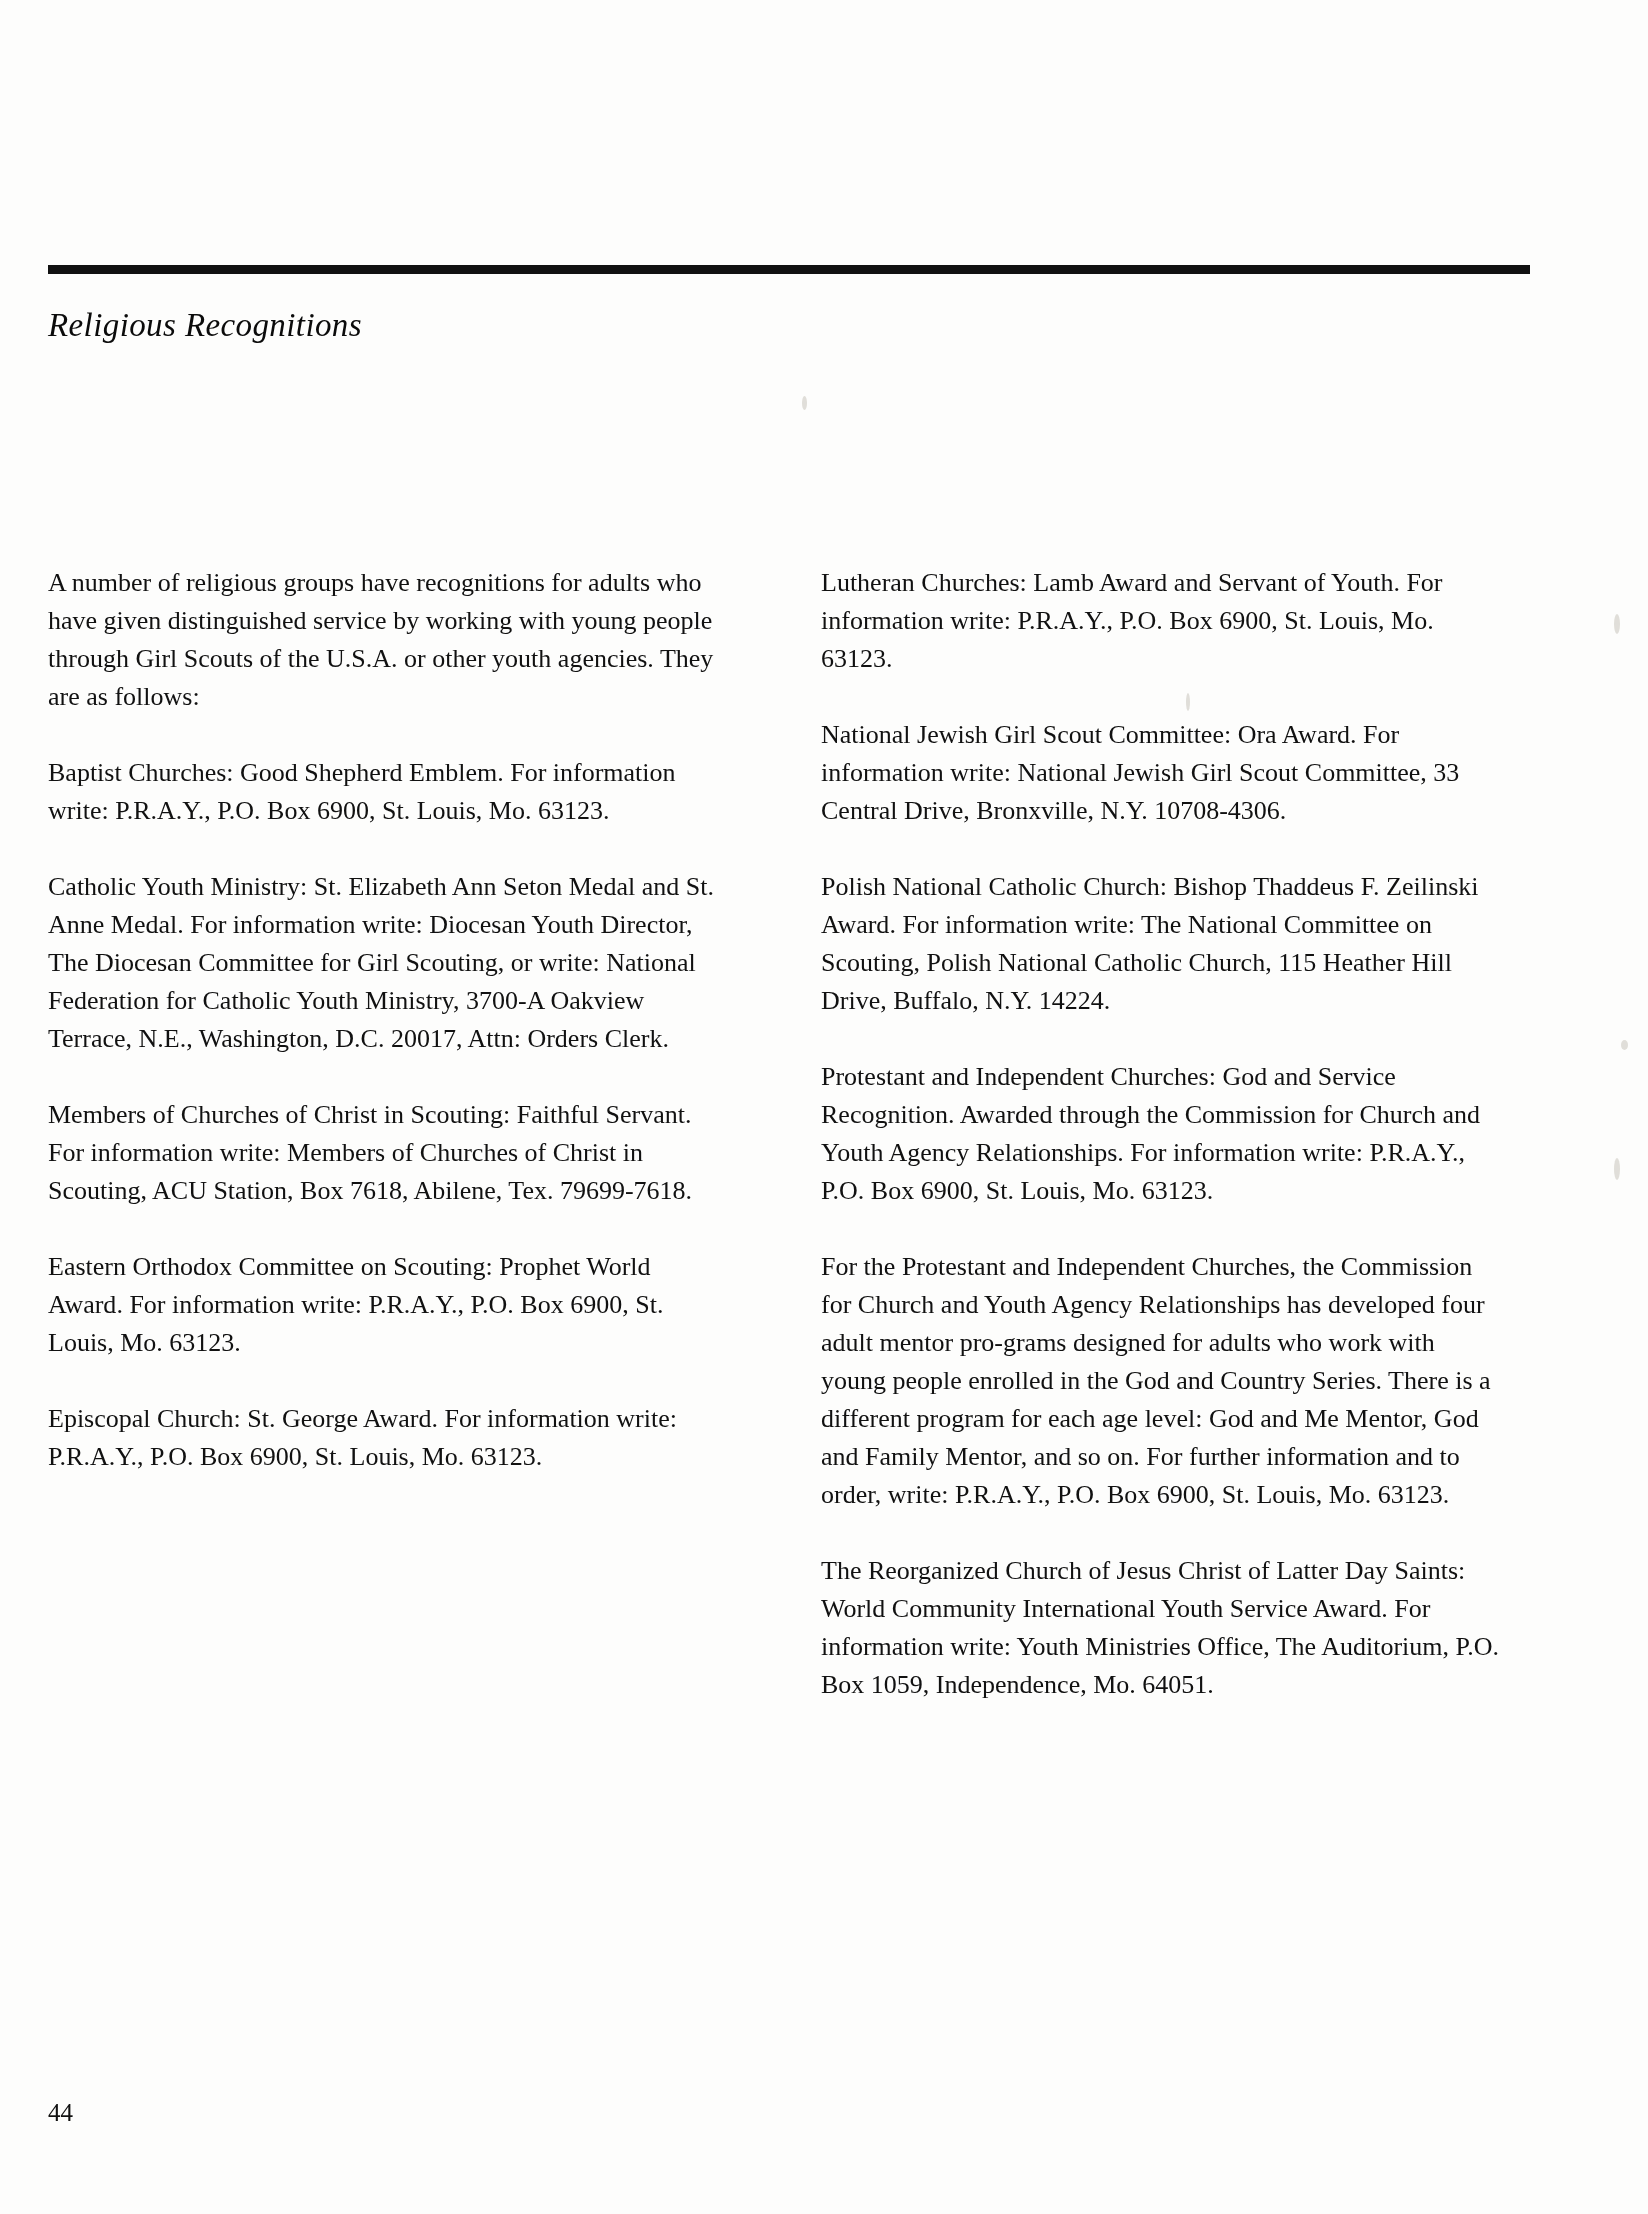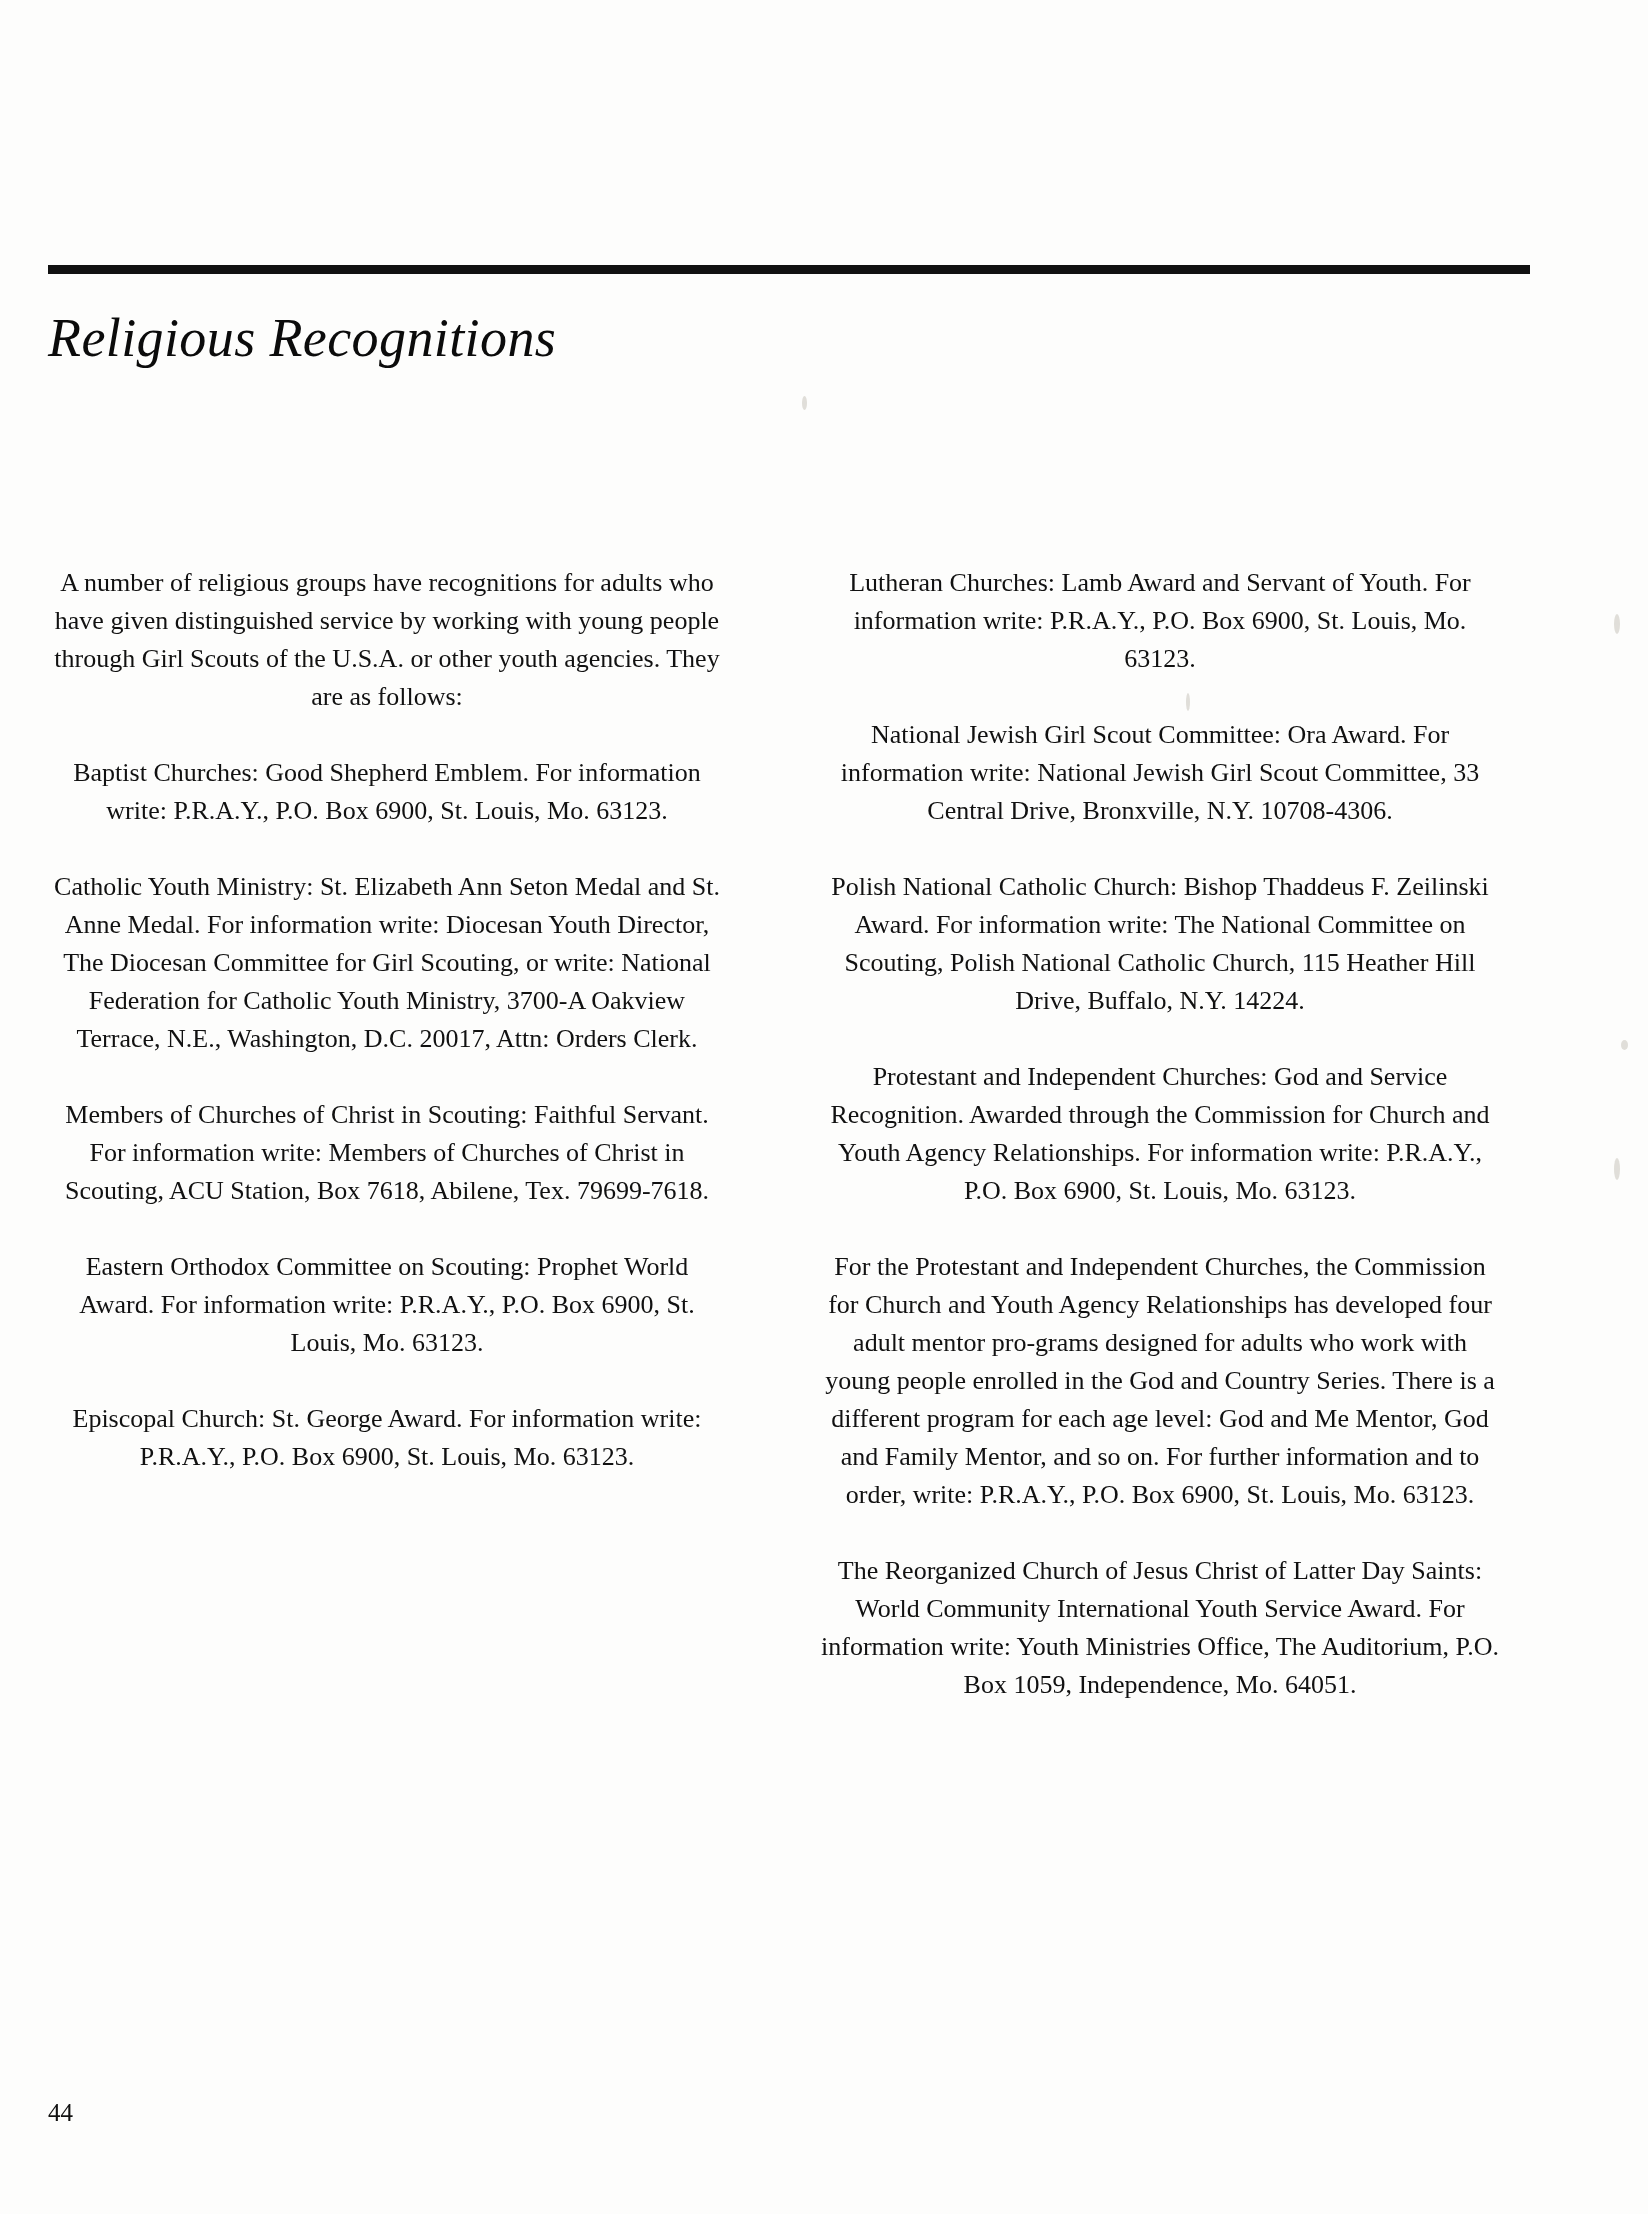--- a/index.html
+++ b/index.html
@@ -21,41 +21,41 @@
     left: 48px;
     top: 265px;
     width: 1482px;
     height: 9px;
     background: #111111;
   }
   .page-title {
     position: absolute;
     left: 48px;
     top: 307px;
-    font-size: 54px;
+    font-size: 33px;
     font-style: italic;
     letter-spacing: 0.4px;
     color: #0b0b0b;
   }
   .columns {
     position: absolute;
     left: 48px;
     top: 564px;
     width: 1485px;
     display: flex;
     gap: 95px;
   }
   .col {
     width: 678px;
   }
   p.para {
     margin: 0 0 38px 0;
     font-size: 26px;
     line-height: 38px;
-    text-align: center;
+    text-align: left;
     color: #111111;
   }
   p.para:last-child {
     margin-bottom: 0;
   }
   .ital {
   }
   .folio {
     position: absolute;
     left: 48px;

